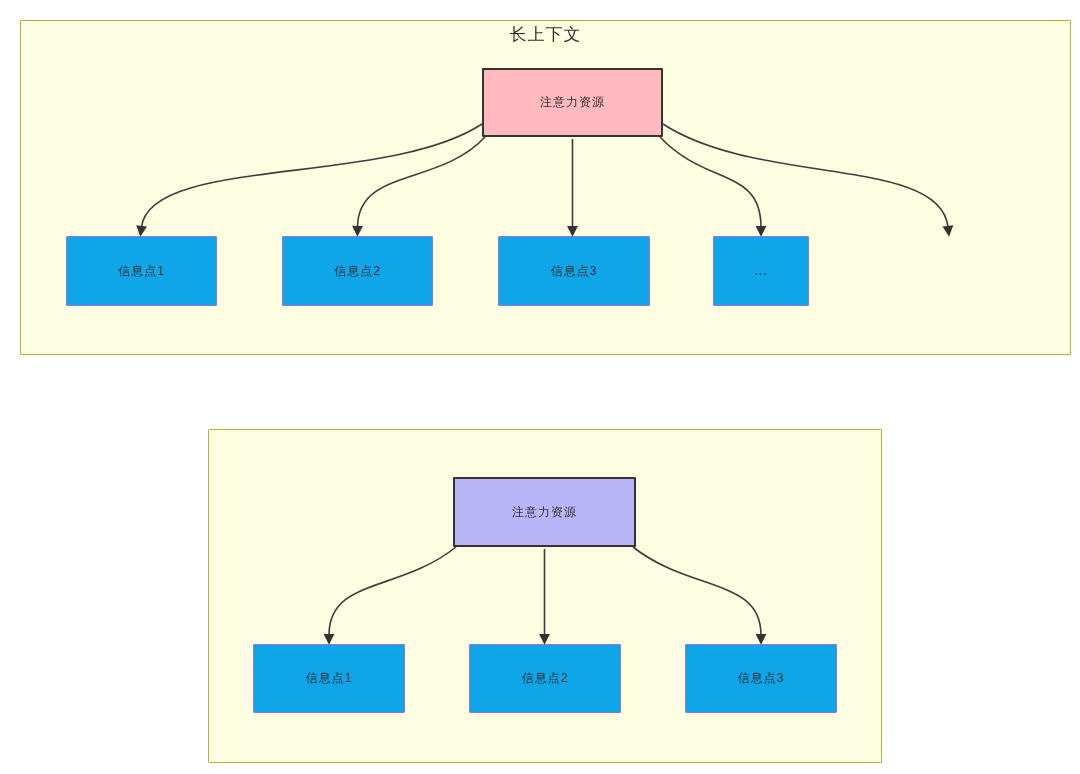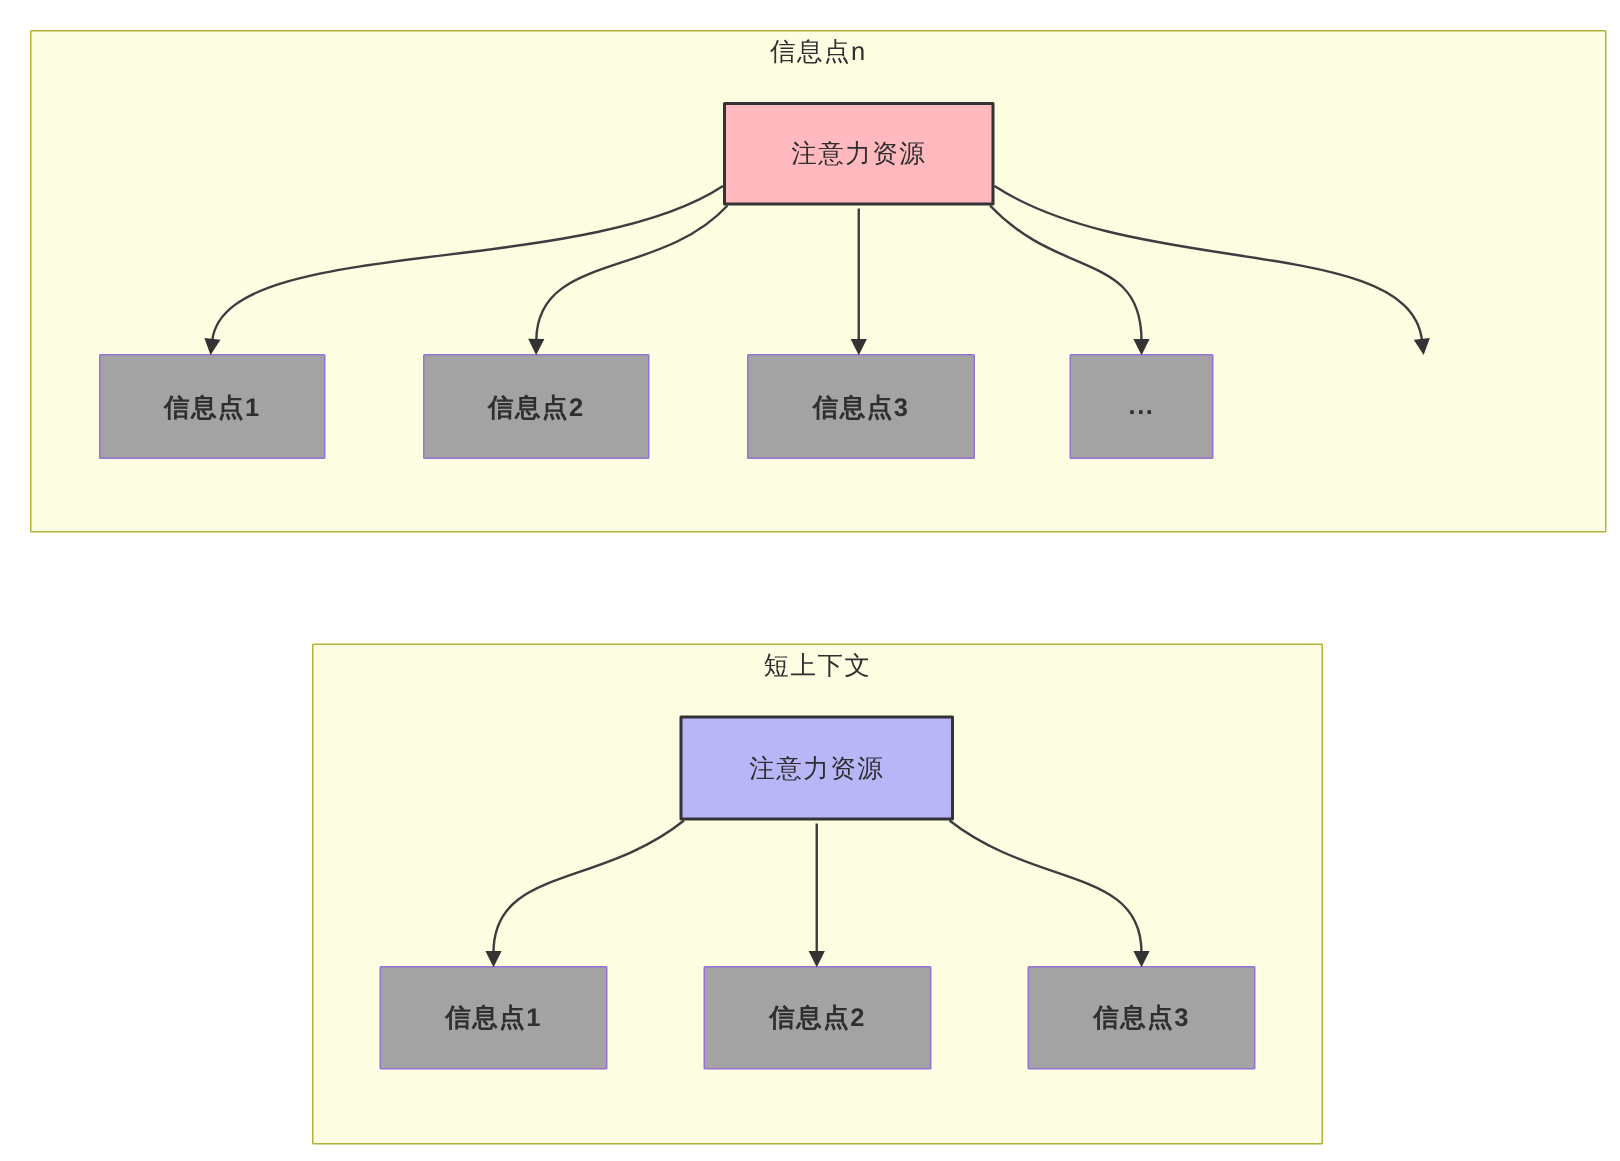--- a/index.html
+++ b/index.html
@@ -29,65 +29,63 @@
     font-size: 17px;
     color: #2f2f2f;
     letter-spacing: 1px;
   }
   .box {
     position: absolute;
     display: flex;
     align-items: center;
     justify-content: center;
     box-sizing: border-box;
-    font-size: 17px;
+    font-size: 12px;
     color: #2f2f2f;
     letter-spacing: 1px;
     border-radius: 1px;
   }
   .attention {
     border: 2.5px solid #333333;
   }
   .attention.long { background: #ffb9bf; }
   .attention.short { background: #b9b6f8; }
   .node {
-    background: #a3a3a3;
+    background: #0ea5e9;
     border: 1.5px solid #9673d4;
-    font-weight: bold;
   }
   .arrow-layer {
     position: absolute;
     left: 0; top: 0;
     width: 1080px;
     height: 774px;
     pointer-events: none;
   }
   .arrow {
     fill: none;
     stroke: #3d3d3d;
     stroke-width: 1.6;
   }
 </style>
 </head>
 <body>
 
 <div class="canvas">
 
   <div class="container" style="left:20px; top:20px; width:1051px; height:335px;"></div>
-  <div class="ctitle" style="left:20px; top:23px; width:1051px;">信息点n</div>
+  <div class="ctitle" style="left:20px; top:23px; width:1051px;">长上下文</div>
 
   <div class="box attention long" style="left:482px; top:68px; width:181px; height:69px;">注意力资源</div>
 
   <div class="box node" style="left:66px; top:236px; width:151px; height:70px;">信息点1</div>
   <div class="box node" style="left:282px; top:236px; width:151px; height:70px;">信息点2</div>
   <div class="box node" style="left:498px; top:236px; width:152px; height:70px;">信息点3</div>
   <div class="box node" style="left:713px; top:236px; width:96px; height:70px;">...</div>
 
   <div class="container" style="left:208px; top:429px; width:674px; height:334px;"></div>
-  <div class="ctitle" style="left:208px; top:432px; width:674px;">短上下文</div>
 
   <div class="box attention short" style="left:453px; top:477px; width:183px; height:70px;">注意力资源</div>
 
   <div class="box node" style="left:253px; top:644px; width:152px; height:69px;">信息点1</div>
   <div class="box node" style="left:469px; top:644px; width:152px; height:69px;">信息点2</div>
   <div class="box node" style="left:685px; top:644px; width:152px; height:69px;">信息点3</div>
 
   <svg class="arrow-layer" viewBox="0 0 1080 774">
     <defs>
       <marker id="ah" markerUnits="userSpaceOnUse" markerWidth="13" markerHeight="13" viewBox="0 0 12 12" refX="2" refY="6" orient="auto">

